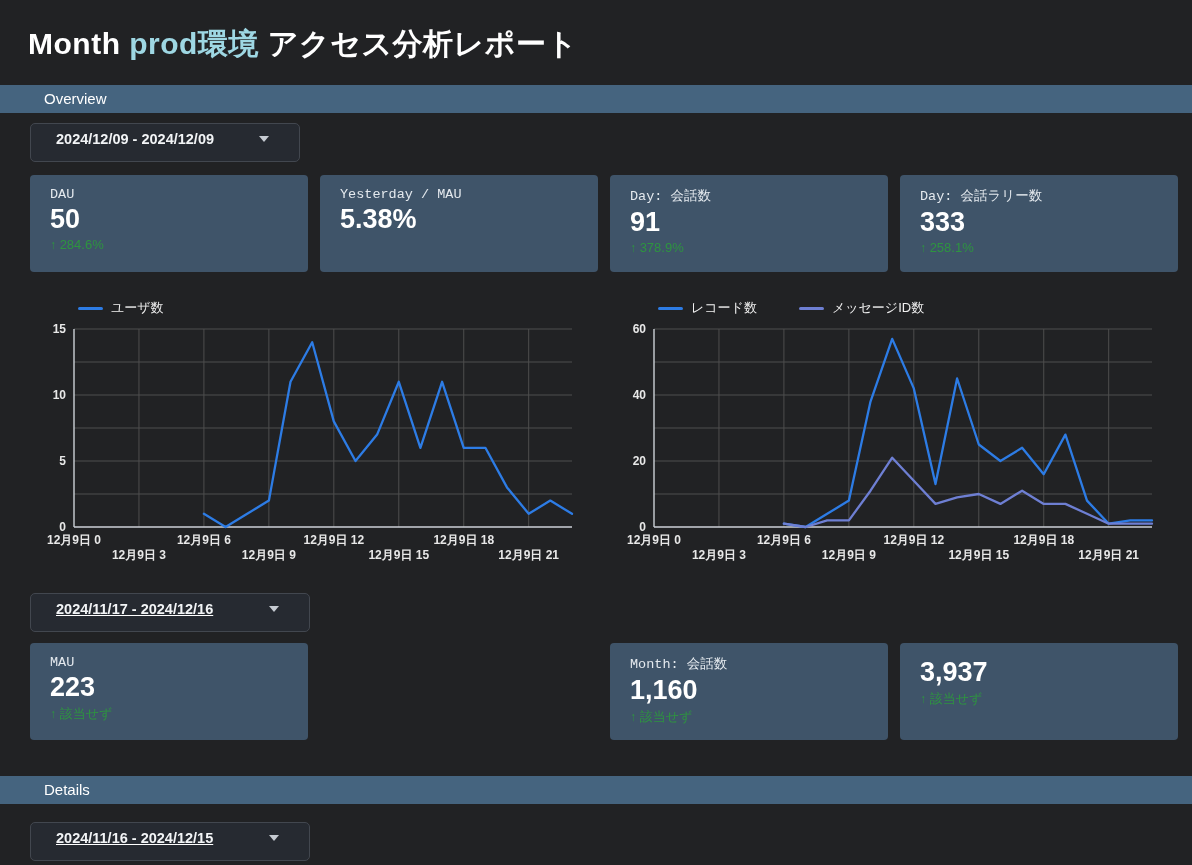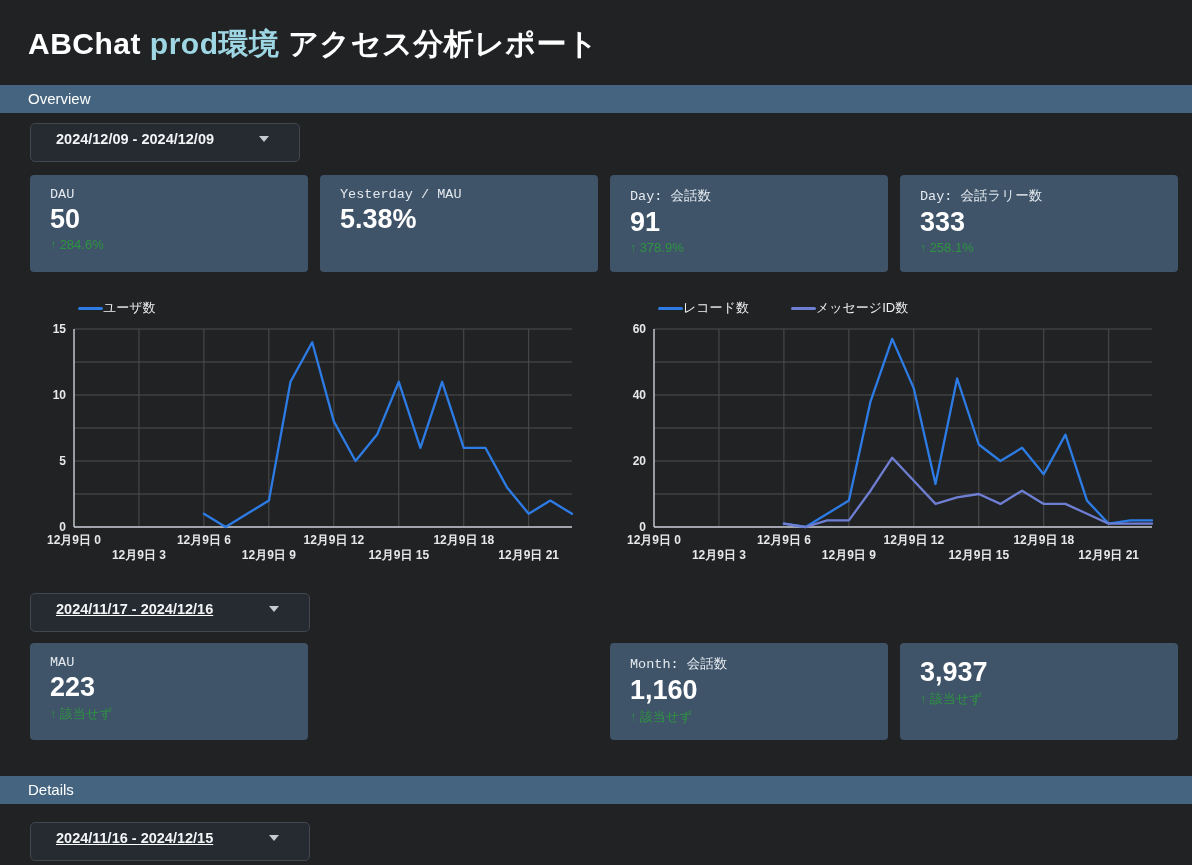--- a/index.html
+++ b/index.html
@@ -8,21 +8,21 @@
     background:#212224;
     font-family:"Liberation Sans","DejaVu Sans",sans-serif;
     color:#fff;
   }
   .app-header { padding:24px 28px 20px 28px; }
   .app-title { font-size:30px; font-weight:700; letter-spacing:.5px; }
   .app-title .accent { color:#9ed7e3; }
 
   .section-bar {
     height:28px; background:#45647f; color:#ffffff;
-    font-size:15px; line-height:28px; padding-left:28px;
+    font-size:15px; line-height:28px; padding-left:44px;
   }
 
   .content { padding-left:30px; padding-right:14px; }
 
   .range-picker {
     margin-top:10px; width:270px; height:39px;
     background:#262a31; border:1px solid #42474f; border-radius:5px;
     display:flex; align-items:center; justify-content:space-between;
     padding:0 30px 8px 25px; cursor:pointer;
   }
@@ -43,32 +43,32 @@
   }
   .kpi-label { font-size:13.5px; color:#e4e9ee;font-family:Liberation Mono, monospace; }
   .kpi-value { font-size:27px; font-weight:700; color:#ffffff; margin-top:1px; line-height:1.2; }
   .kpi-delta { font-size:13px; color:#2e9440; margin-top:2px; }
   .kpi-delta .arrow { font-weight:700; font-size:12px; }
   .kpi-delta.invisible { visibility:hidden; }
 
   .charts-row { margin-top:23px; display:grid; grid-template-columns:568px 568px; gap:12px; }
   .chart-card { height:280px; }
   .legend { height:26px; display:flex; align-items:center; gap:42px; padding-left:48px; }
-  .legend-item { display:flex; align-items:center; cursor:pointer; }
+  .legend-item { display:flex; align-items:center; gap:8px; cursor:pointer; }
   .swatch { width:25px; height:3px; border-radius:2px; background:#2d7ce5; }
   .legend-label { font-size:13px; color:#f0f0f0; }
   .chart-svg { display:block; }
 
   .details-gap { margin-top:36px; }
 </style>
 </head>
 <body>
 
 <div class="app-header">
-  <div class="app-title"><span>ABChat </span><span class="accent">prod環境</span><span> アクセス分析レポート</span></div>
+  <div class="app-title"><span>Month </span><span class="accent">prod環境</span><span> アクセス分析レポート</span></div>
 </div>
 
 <div class="section-bar">
   <span>Overview</span>
 </div>
 
 <div class="content">
 
   <div class="range-picker">
     <span class="range-label">2024/12/09 - 2024/12/09</span>

